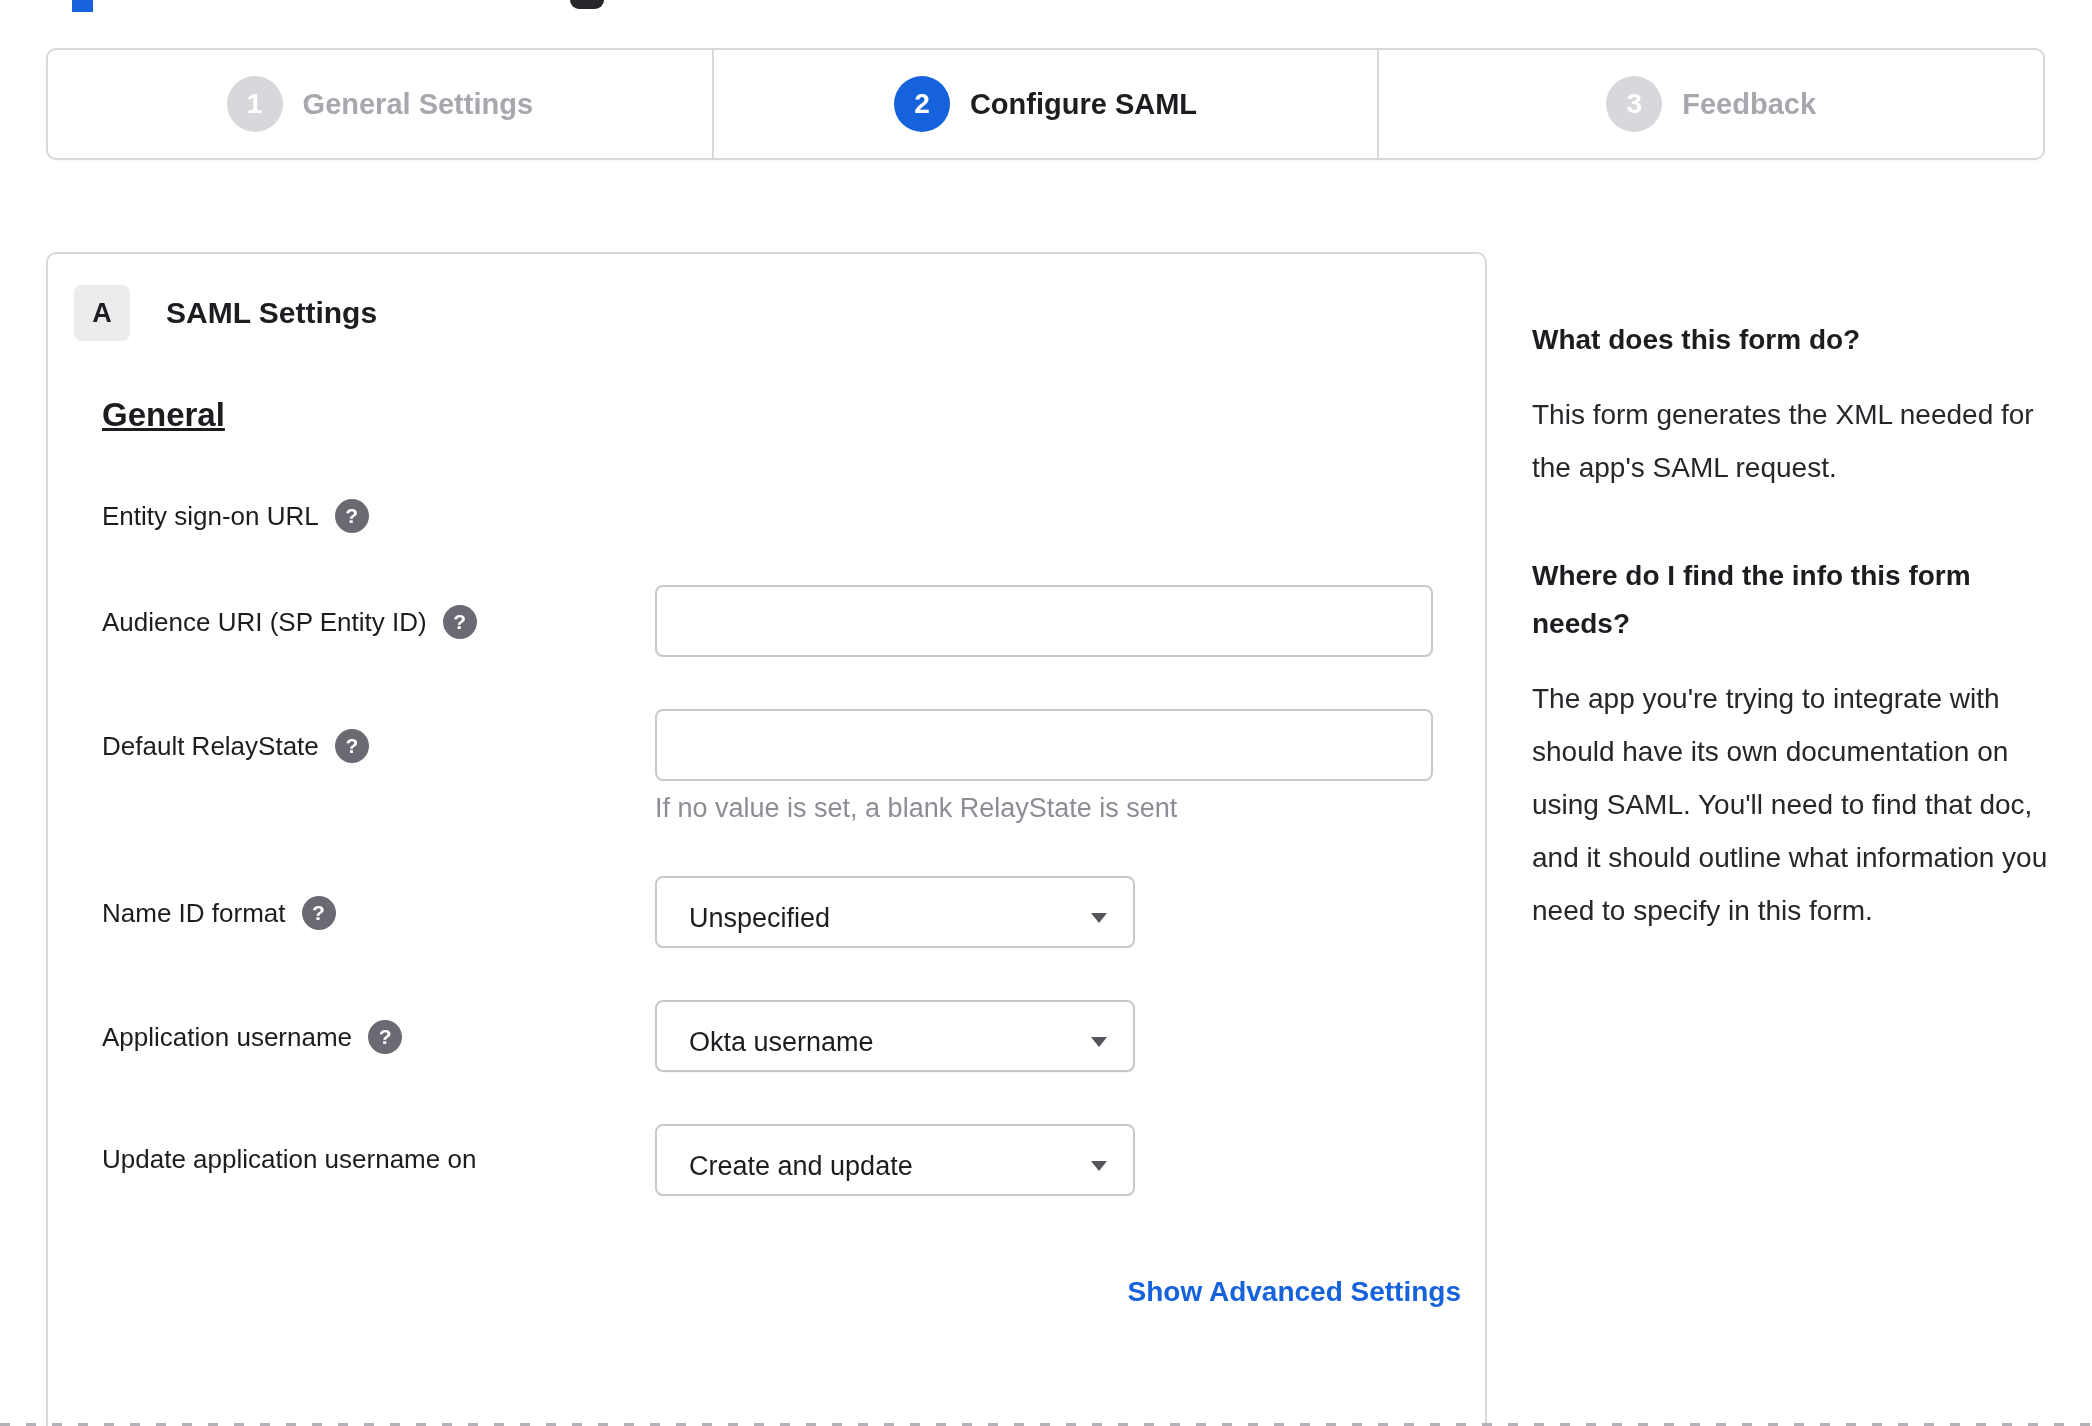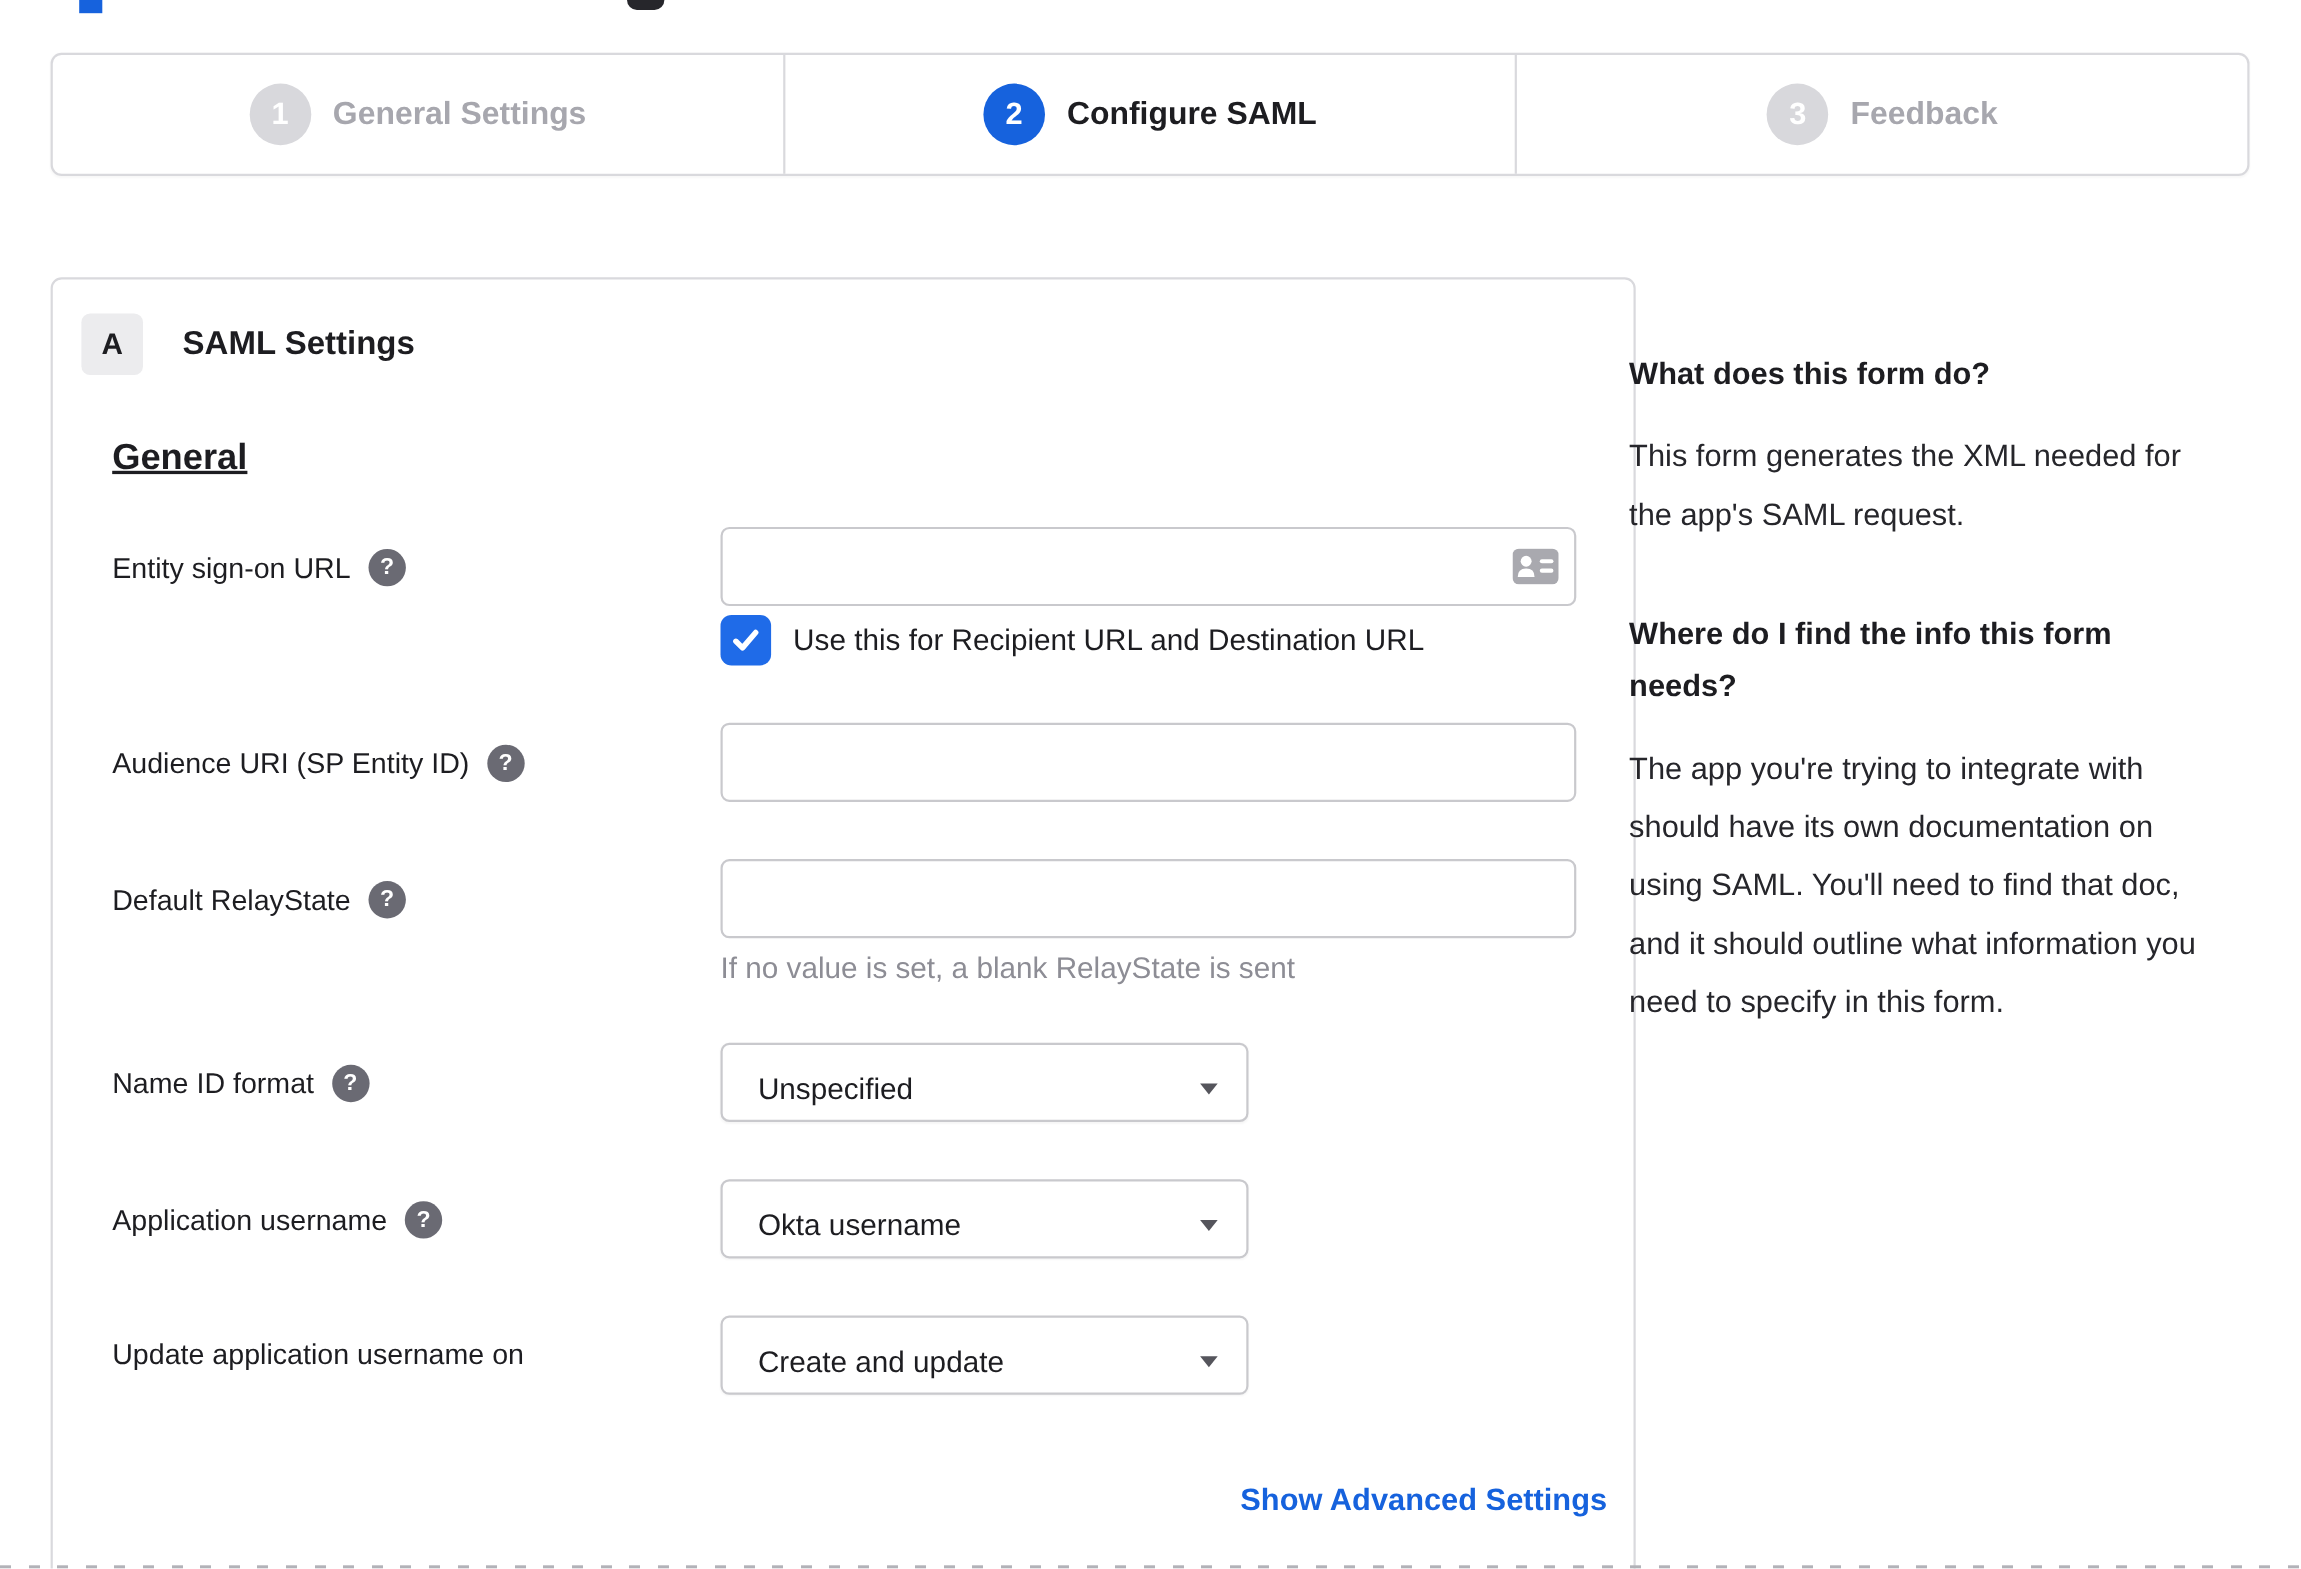--- a/index.html
+++ b/index.html
@@ -131,21 +131,21 @@
     border-top: 10px solid #55555c;
   }
 
   .advanced-row { width: 1359px; text-align: right; margin-top: 80px; }
   .advanced-link {
     font-size: 28px; font-weight: 700; color: #1662dd;
     text-decoration: none; cursor: pointer;
   }
 
   
-  .sidebar { position: absolute; left: 1481px; top: 316px; width: 518px; }
+  .sidebar { position: absolute; left: 1532px; top: 316px; width: 518px; }
   .sb-section + .sb-section { margin-top: 58px; }
   .sb-heading { font-size: 28px; font-weight: 700; line-height: 48px; color: #1d1d21; }
   .sb-body { margin-top: 24px; font-size: 28px; line-height: 53px; color: #26262b; }
 
   
   .bottom-dots {
     position: absolute; left: 0; top: 1423px; width: 2092px; height: 3px;
     background: repeating-linear-gradient(90deg, #b2b2b8 0 10px, transparent 10px 26px);
   }
 </style>
@@ -179,40 +179,20 @@
 
   <div class="subsection-title">General</div>
 
   <div class="form">
 
     <div class="form-row">
       <div class="form-label">
         <span>Entity sign-on URL</span>
         <span class="help-icon">?</span>
       </div>
-      <div>
-        <div class="input-wrap">
-          <input class="text-input" type="text" value="" style="">
-          <svg class="contact-icon" viewBox="0 0 44 34">
-            <rect x="0" y="0" width="44" height="34" rx="6" fill="#a9a9af"></rect>
-            <circle cx="13" cy="12" r="5.2" fill="#ffffff"></circle>
-            <path d="M5 27 q0 -8 8 -8 q8 0 8 8 z" fill="#ffffff"></path>
-            <rect x="26" y="10" width="13" height="4" rx="2" fill="#ffffff"></rect>
-            <rect x="26" y="19" width="13" height="4" rx="2" fill="#ffffff"></rect>
-          </svg>
-        </div>
-        <div class="checkbox-row">
-          <div class="checkbox">
-            <svg width="30" height="30" viewBox="0 0 30 30">
-              <path d="M6 16 L12 22 L24 8" fill="none" stroke="#ffffff" stroke-width="5" stroke-linecap="round" stroke-linejoin="round"></path>
-            </svg>
-          </div>
-          <div class="checkbox-label">Use this for Recipient URL and Destination URL</div>
-        </div>
-      </div>
     </div>
 
     <div class="form-row">
       <div class="form-label">
         <span>Audience URI (SP Entity ID)</span>
         <span class="help-icon">?</span>
       </div>
       <div>
         <input class="text-input" type="text" value="" style="">
       </div>

